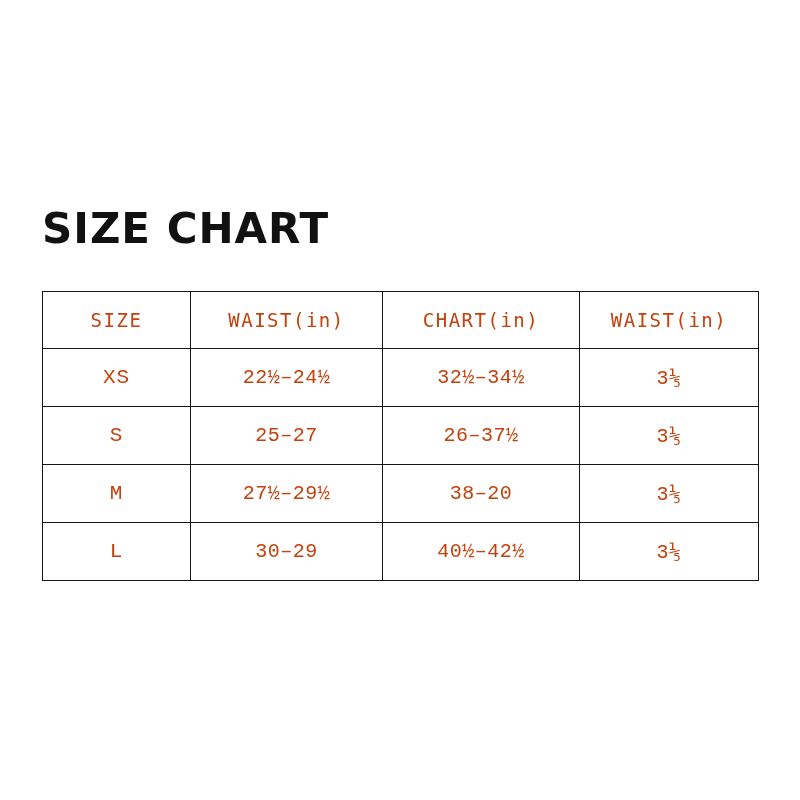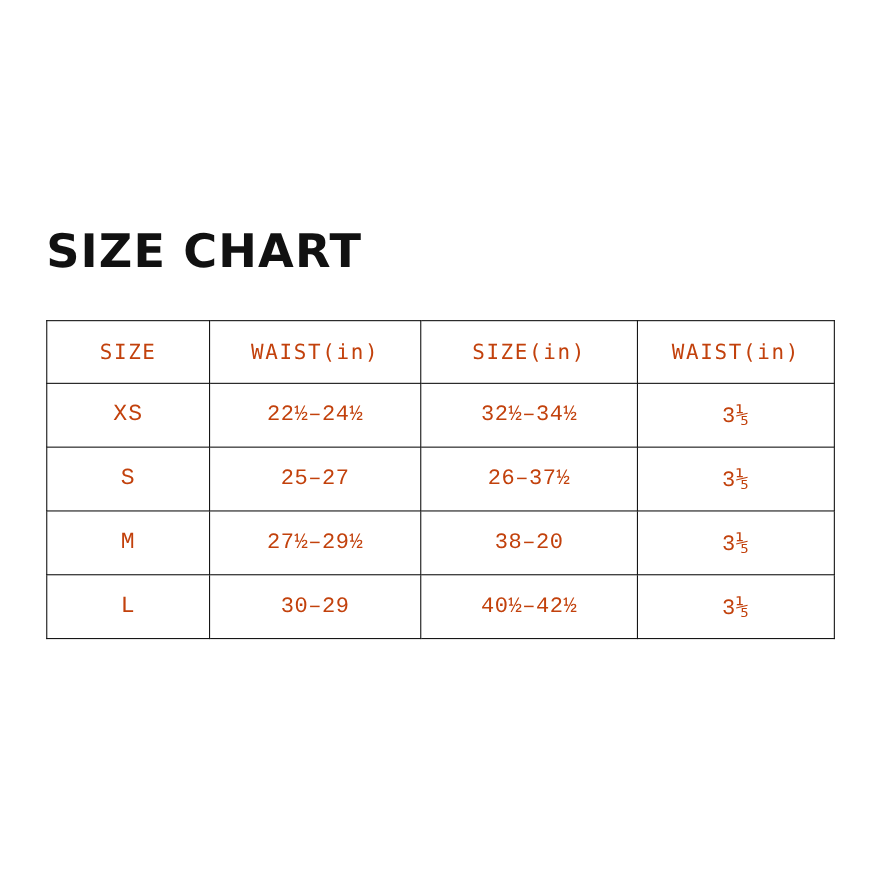--- a/index.html
+++ b/index.html
@@ -87,21 +87,21 @@
       <colgroup>
         <col class="c1">
           <col class="c2">
           <col class="c3">
           <col class="c4">
       </colgroup>
       <thead>
         <tr>
           <th>SIZE</th>
           <th>WAIST(in)</th>
-          <th>SIZE(in)</th>
+          <th>CHART(in)</th>
           <th>WAIST(in)</th>
         </tr>
       </thead>
       <tbody>
         <tr>
           <td class="size-cell">XS</td>
           <td>22½–24½</td>
           <td>32½–34½</td>
           <td>3⅕</td>
         </tr>

